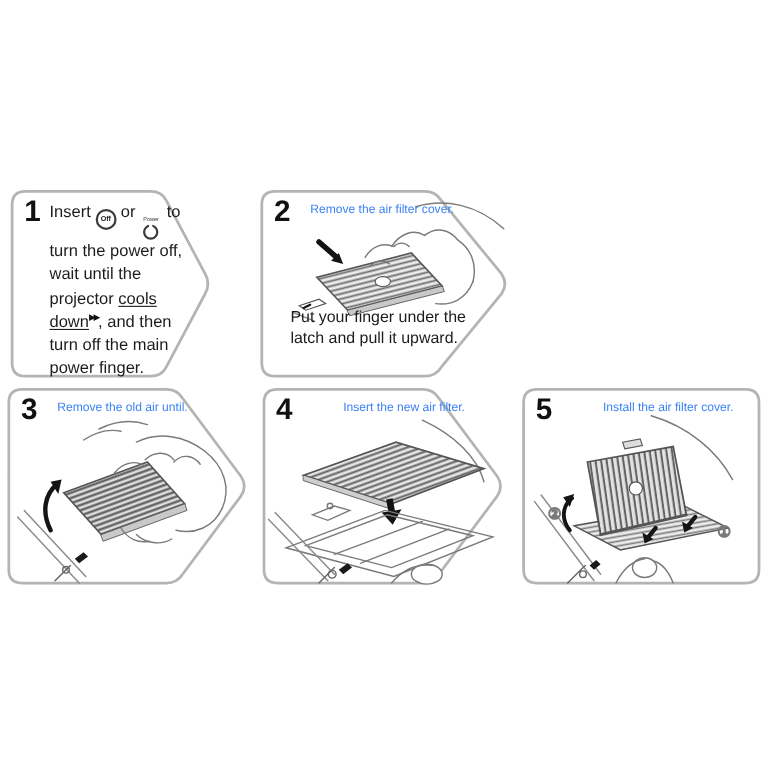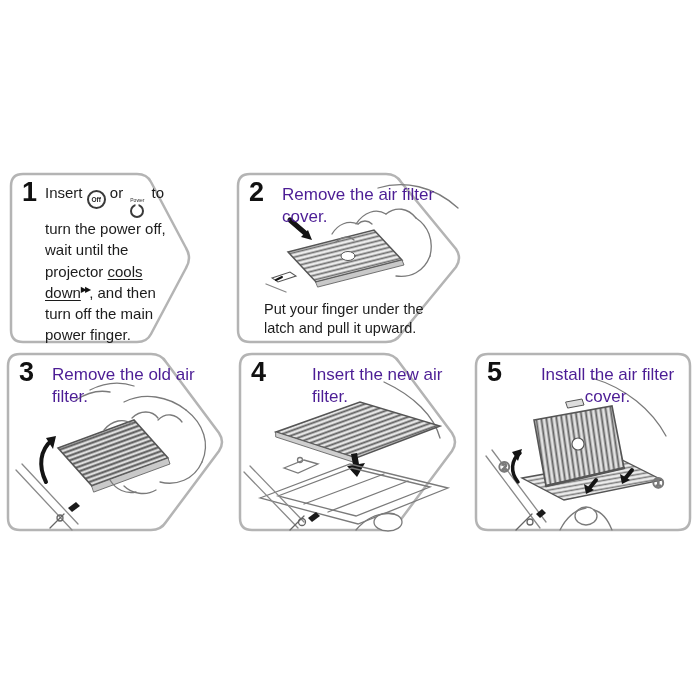--- a/index.html
+++ b/index.html
@@ -3,23 +3,23 @@
 <meta charset="utf-8">
 <style>
   html,body{margin:0;padding:0;background:#fff;}
   .canvas{position:relative;width:700px;height:700px;background:#ffffff;overflow:hidden;
           font-family:"Liberation Sans",sans-serif;color:#1c1c1c;}
   .step{position:absolute;}
   .step svg.shape{position:absolute;left:0;top:0;width:100%;height:100%;display:block;}
   .content{position:absolute;left:0;top:0;right:0;bottom:0;}
   .num{position:absolute;left:13px;top:5px;font-size:27px;font-weight:bold;color:#111;
        font-family:"Liberation Sans",sans-serif;letter-spacing:-1px;}
-  .title{position:absolute;left:46px;top:12px;font-size:17px;line-height:1.32;color:#4c1d95;}
+  .title{position:absolute;left:46px;top:12px;font-size:11px;line-height:1.32;color:#3b82f6;}
   .s1text{position:absolute;left:36px;top:10px;width:138px;margin:0;font-size:15px;line-height:1.42;}
-  .caption{position:absolute;left:28px;top:128px;width:178px;font-size:14.5px;line-height:1.3;}
+  .caption{position:absolute;left:28px;top:108px;width:178px;font-size:14.5px;line-height:1.3;}
   .offbtn{display:inline-flex;align-items:center;justify-content:center;width:15px;height:15px;
           border:2px solid #3a3a3a;border-radius:50%;font-size:6.5px;font-weight:bold;color:#222;
           vertical-align:-4px;}
   .pwr{display:inline-flex;flex-direction:column;align-items:center;width:20px;vertical-align:-4px;}
   .pwrlbl{font-size:5px;color:#333;line-height:1;margin-bottom:1px;}
   .pwrring{display:block;position:relative;width:10px;height:10px;border:2px solid #3a3a3a;border-radius:50%;}
   .pwrring::after{content:'';position:absolute;top:-3px;left:50%;transform:translateX(-50%);
           width:3px;height:4px;background:#fff;}
   .ulink{text-decoration:underline;text-underline-offset:2px;}
   .refmark{font-size:8px;letter-spacing:-2px;vertical-align:6px;color:#111;}
@@ -129,21 +129,21 @@
         </g>
         <g stroke="#666">
           <circle cx="54" cy="166" r="3"></circle>
           <line x1="44" y1="176" x2="58" y2="162"></line>
           <polygon points="62,156 70,150 74,154 66,160" fill="#1a1a1a" stroke="none"></polygon>
         </g>
       </g>
     </svg>
     <div class="content">
       <div class="num">3</div>
-      <div class="title" style="width:150px;">Remove the old air filter.</div>
+      <div class="title" style="width:150px;">Remove the old air until.</div>
     </div>
   </section>
 
   <section class="step" style="left:238px;top:352px;width:224px;height:180px;">
     <svg class="shape" viewBox="0 0 224 180">
       <defs>
         <pattern id="s4hatch" patternUnits="userSpaceOnUse" width="4.5" height="4.5" patternTransform="rotate(-20)">
           <rect width="4.5" height="4.5" fill="#e6e6e6"></rect>
           <line x1="0" y1="2.2" x2="4.5" y2="2.2" stroke="#5f5f5f" stroke-width="1.8"></line>
         </pattern>

